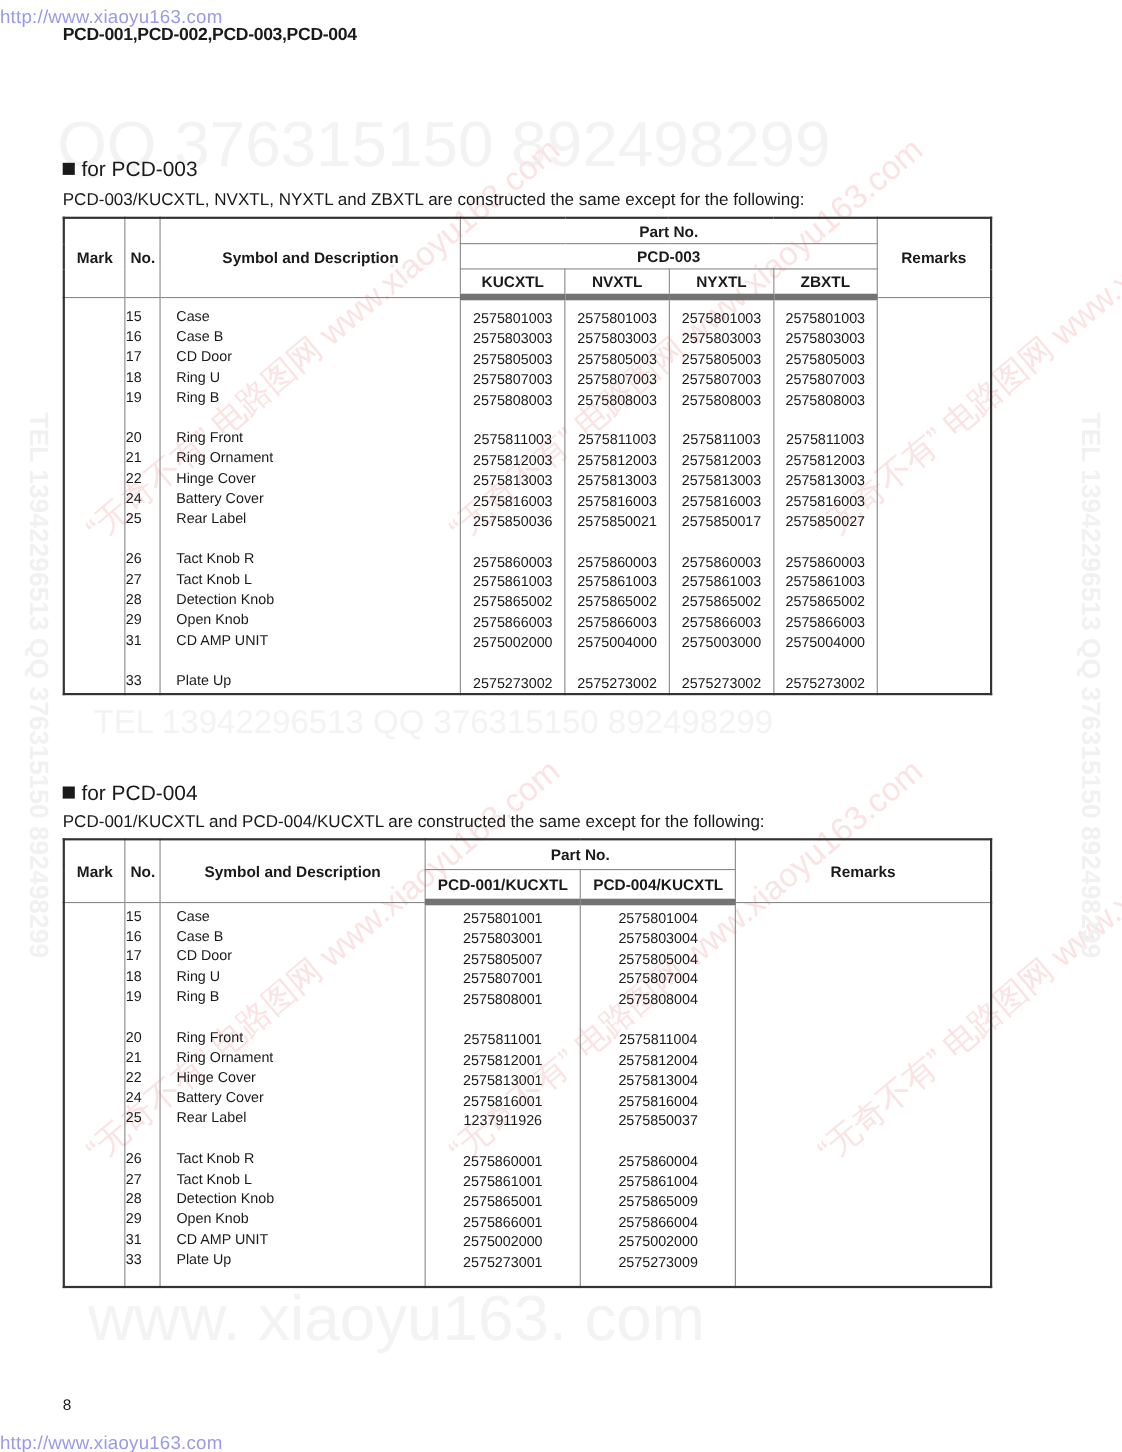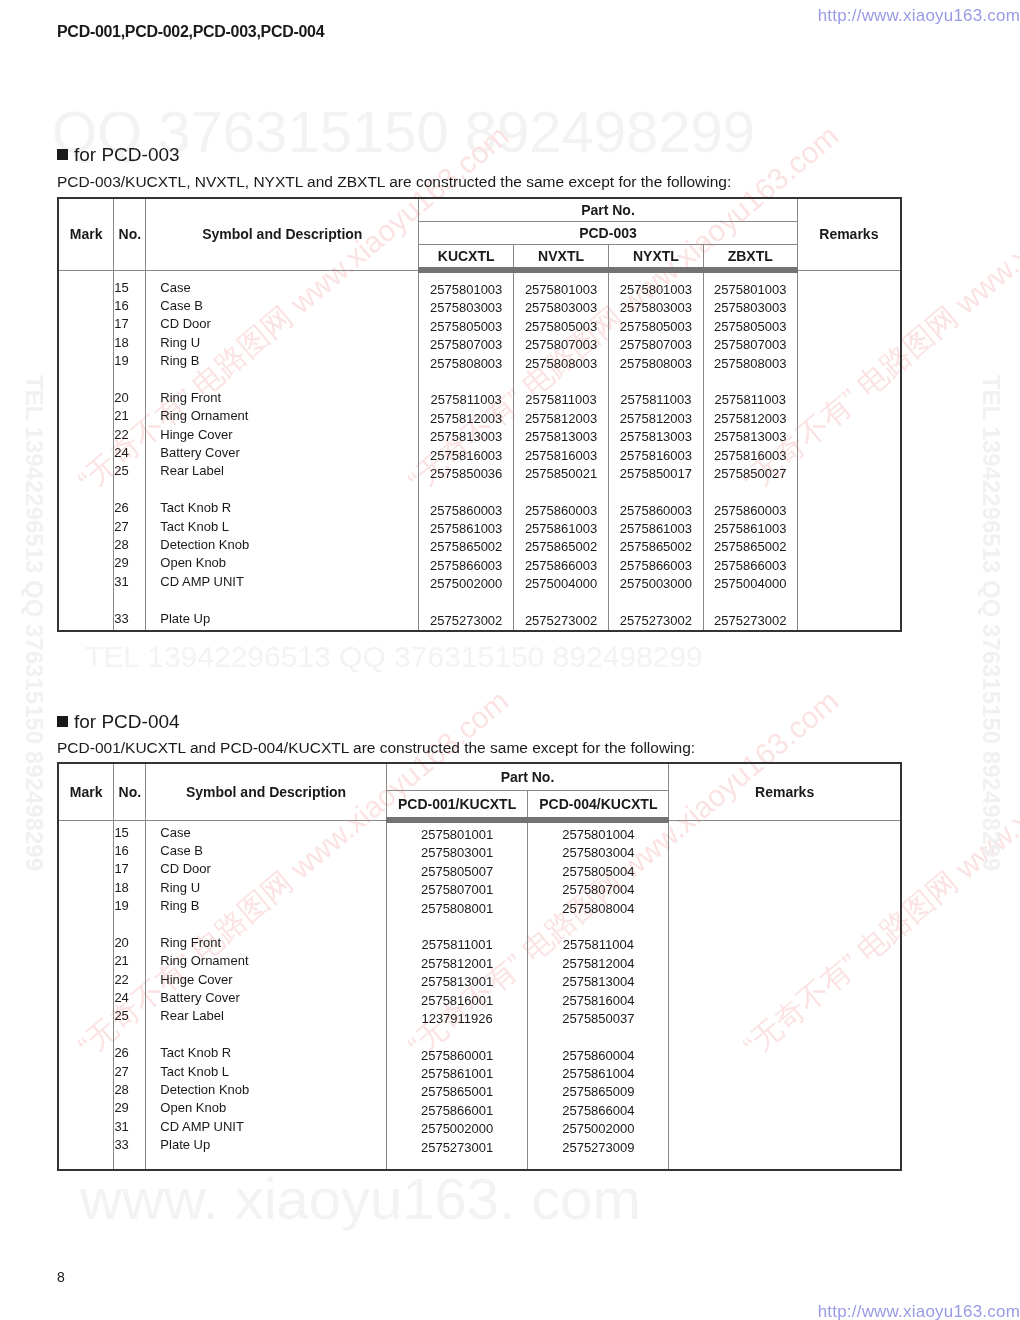--- a/index.html
+++ b/index.html
@@ -2,21 +2,21 @@
 <html><head>
 <meta charset="utf-8">
 <style>
   html, body { margin: 0; padding: 0; }
   body {
     width: 1020px; height: 1320px; position: relative; overflow: hidden;
     background: #ffffff; color: #1a1a1a;
     font-family: "Liberation Sans", "DejaVu Sans", sans-serif;
   }
   .wm-url {
-    position: absolute; left: 0; width: 1020px; text-align: right;
+    position: absolute; left: 0; width: 1020px; text-align: left;
     color: #9a9ae6; font-size: 17px; letter-spacing: 0.2px;
   }
   .wm-big {
     position: absolute; color: #f3f3f3; font-weight: normal; white-space: nowrap;
     font-family: "Liberation Sans", sans-serif; z-index: 0;
   }
   .wm-diag {
     position: absolute; color: #fbe3e3; font-size: 30px; white-space: nowrap;
     transform: rotate(-40deg); transform-origin: left top; z-index: 0;
   }

